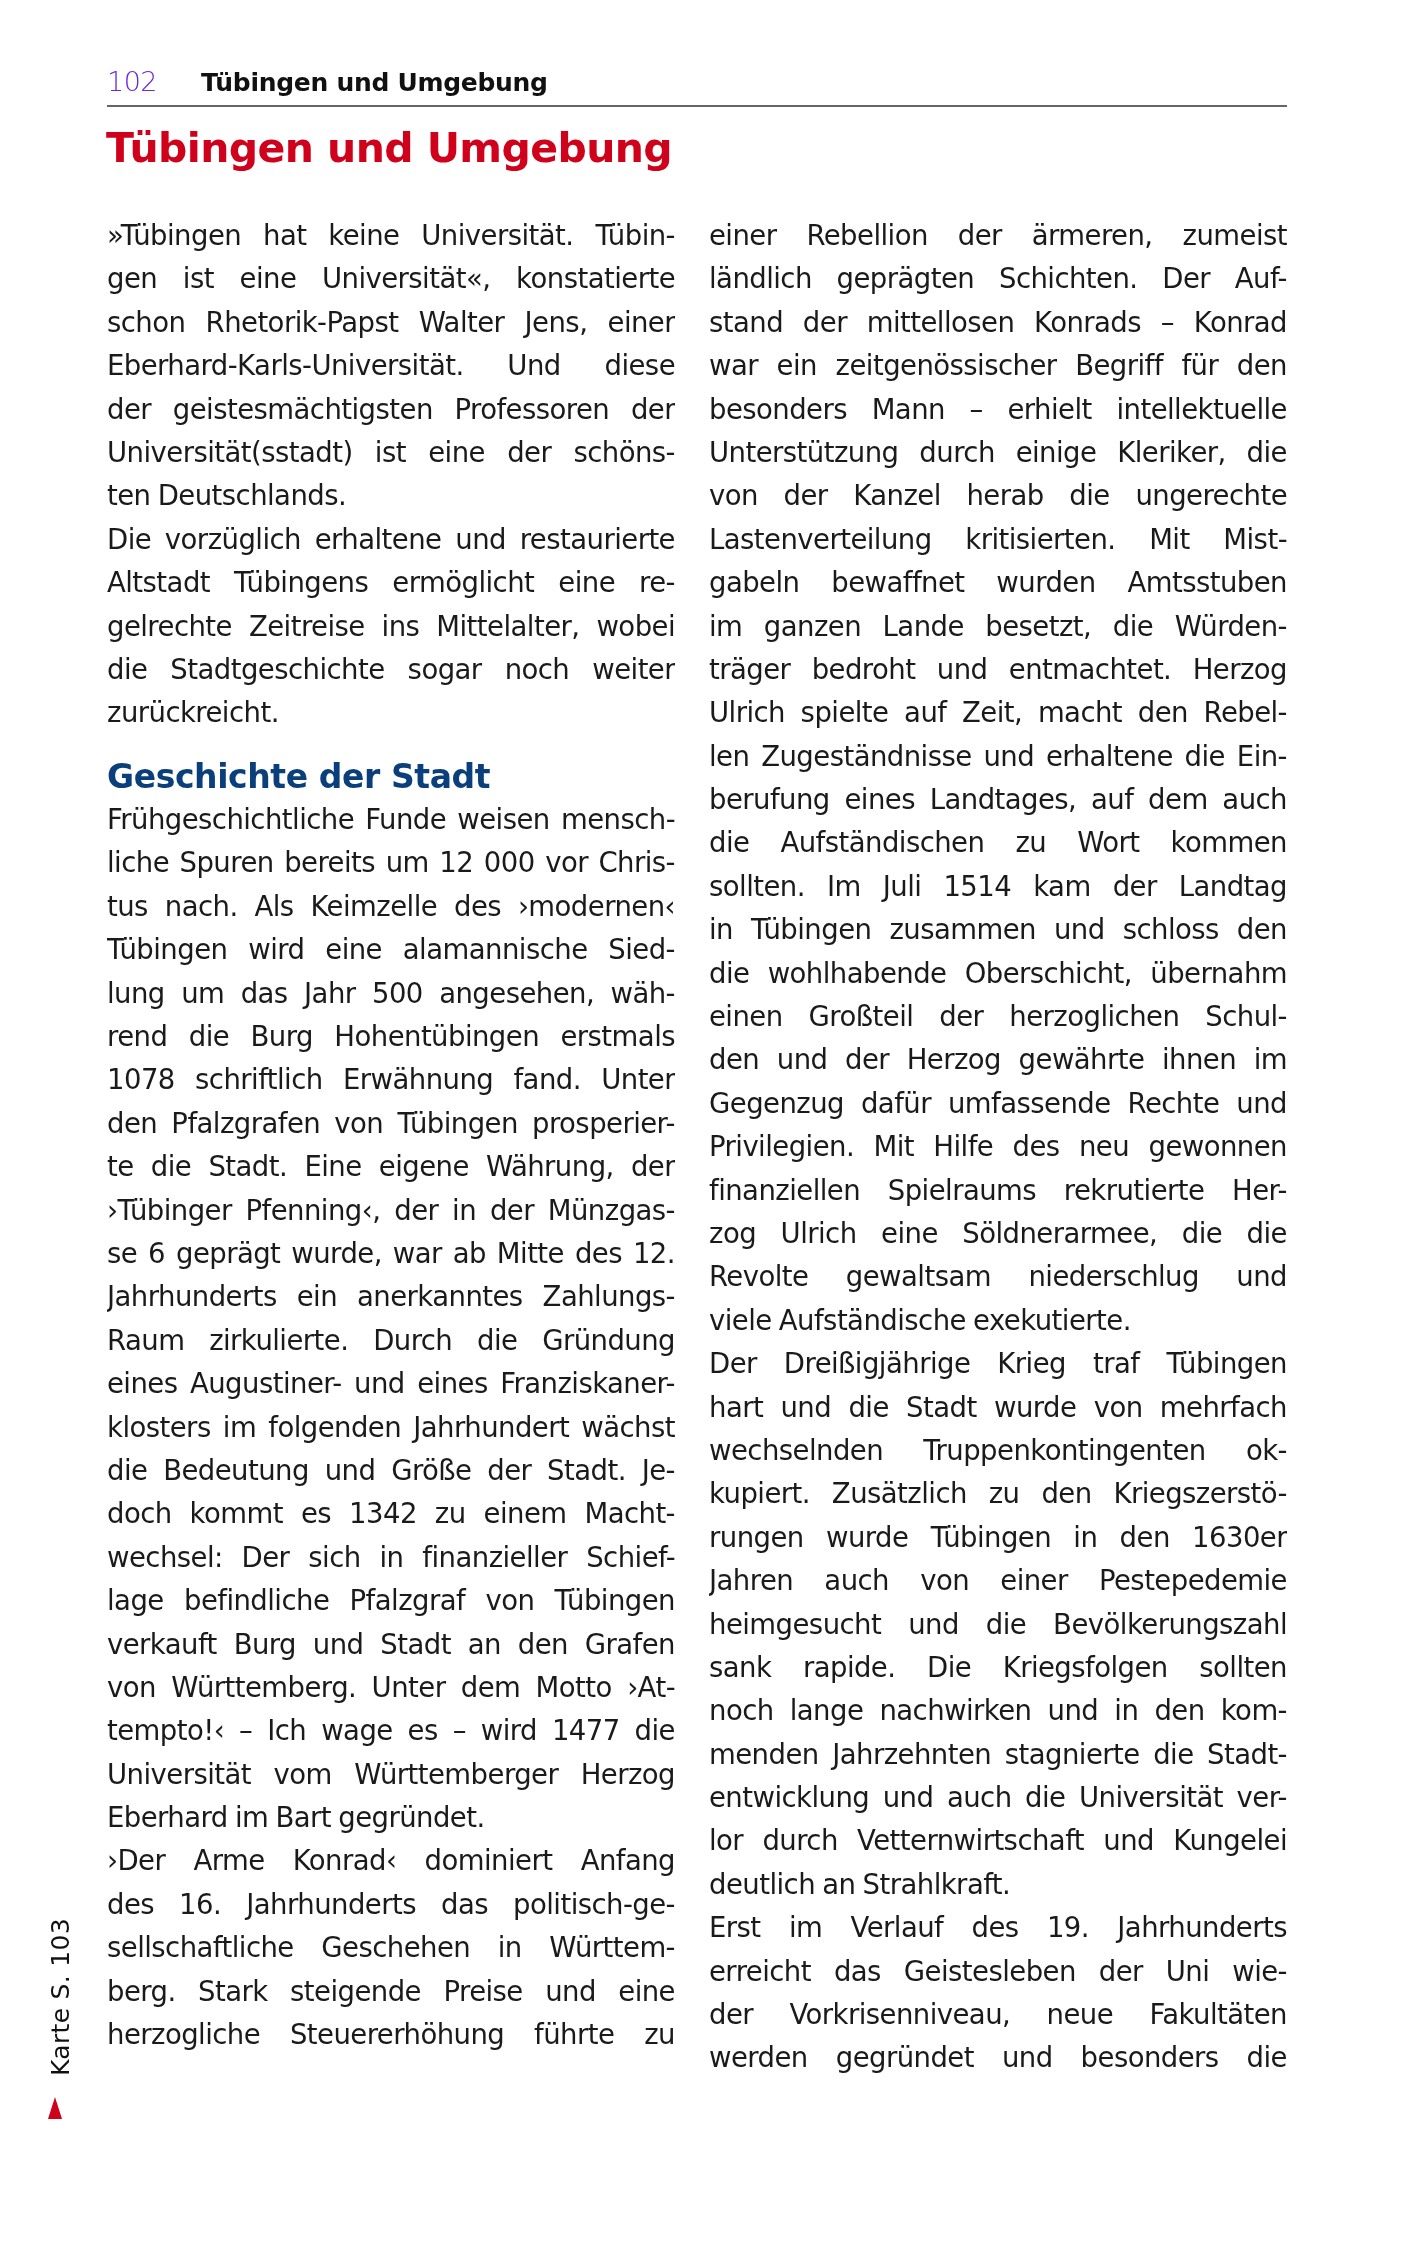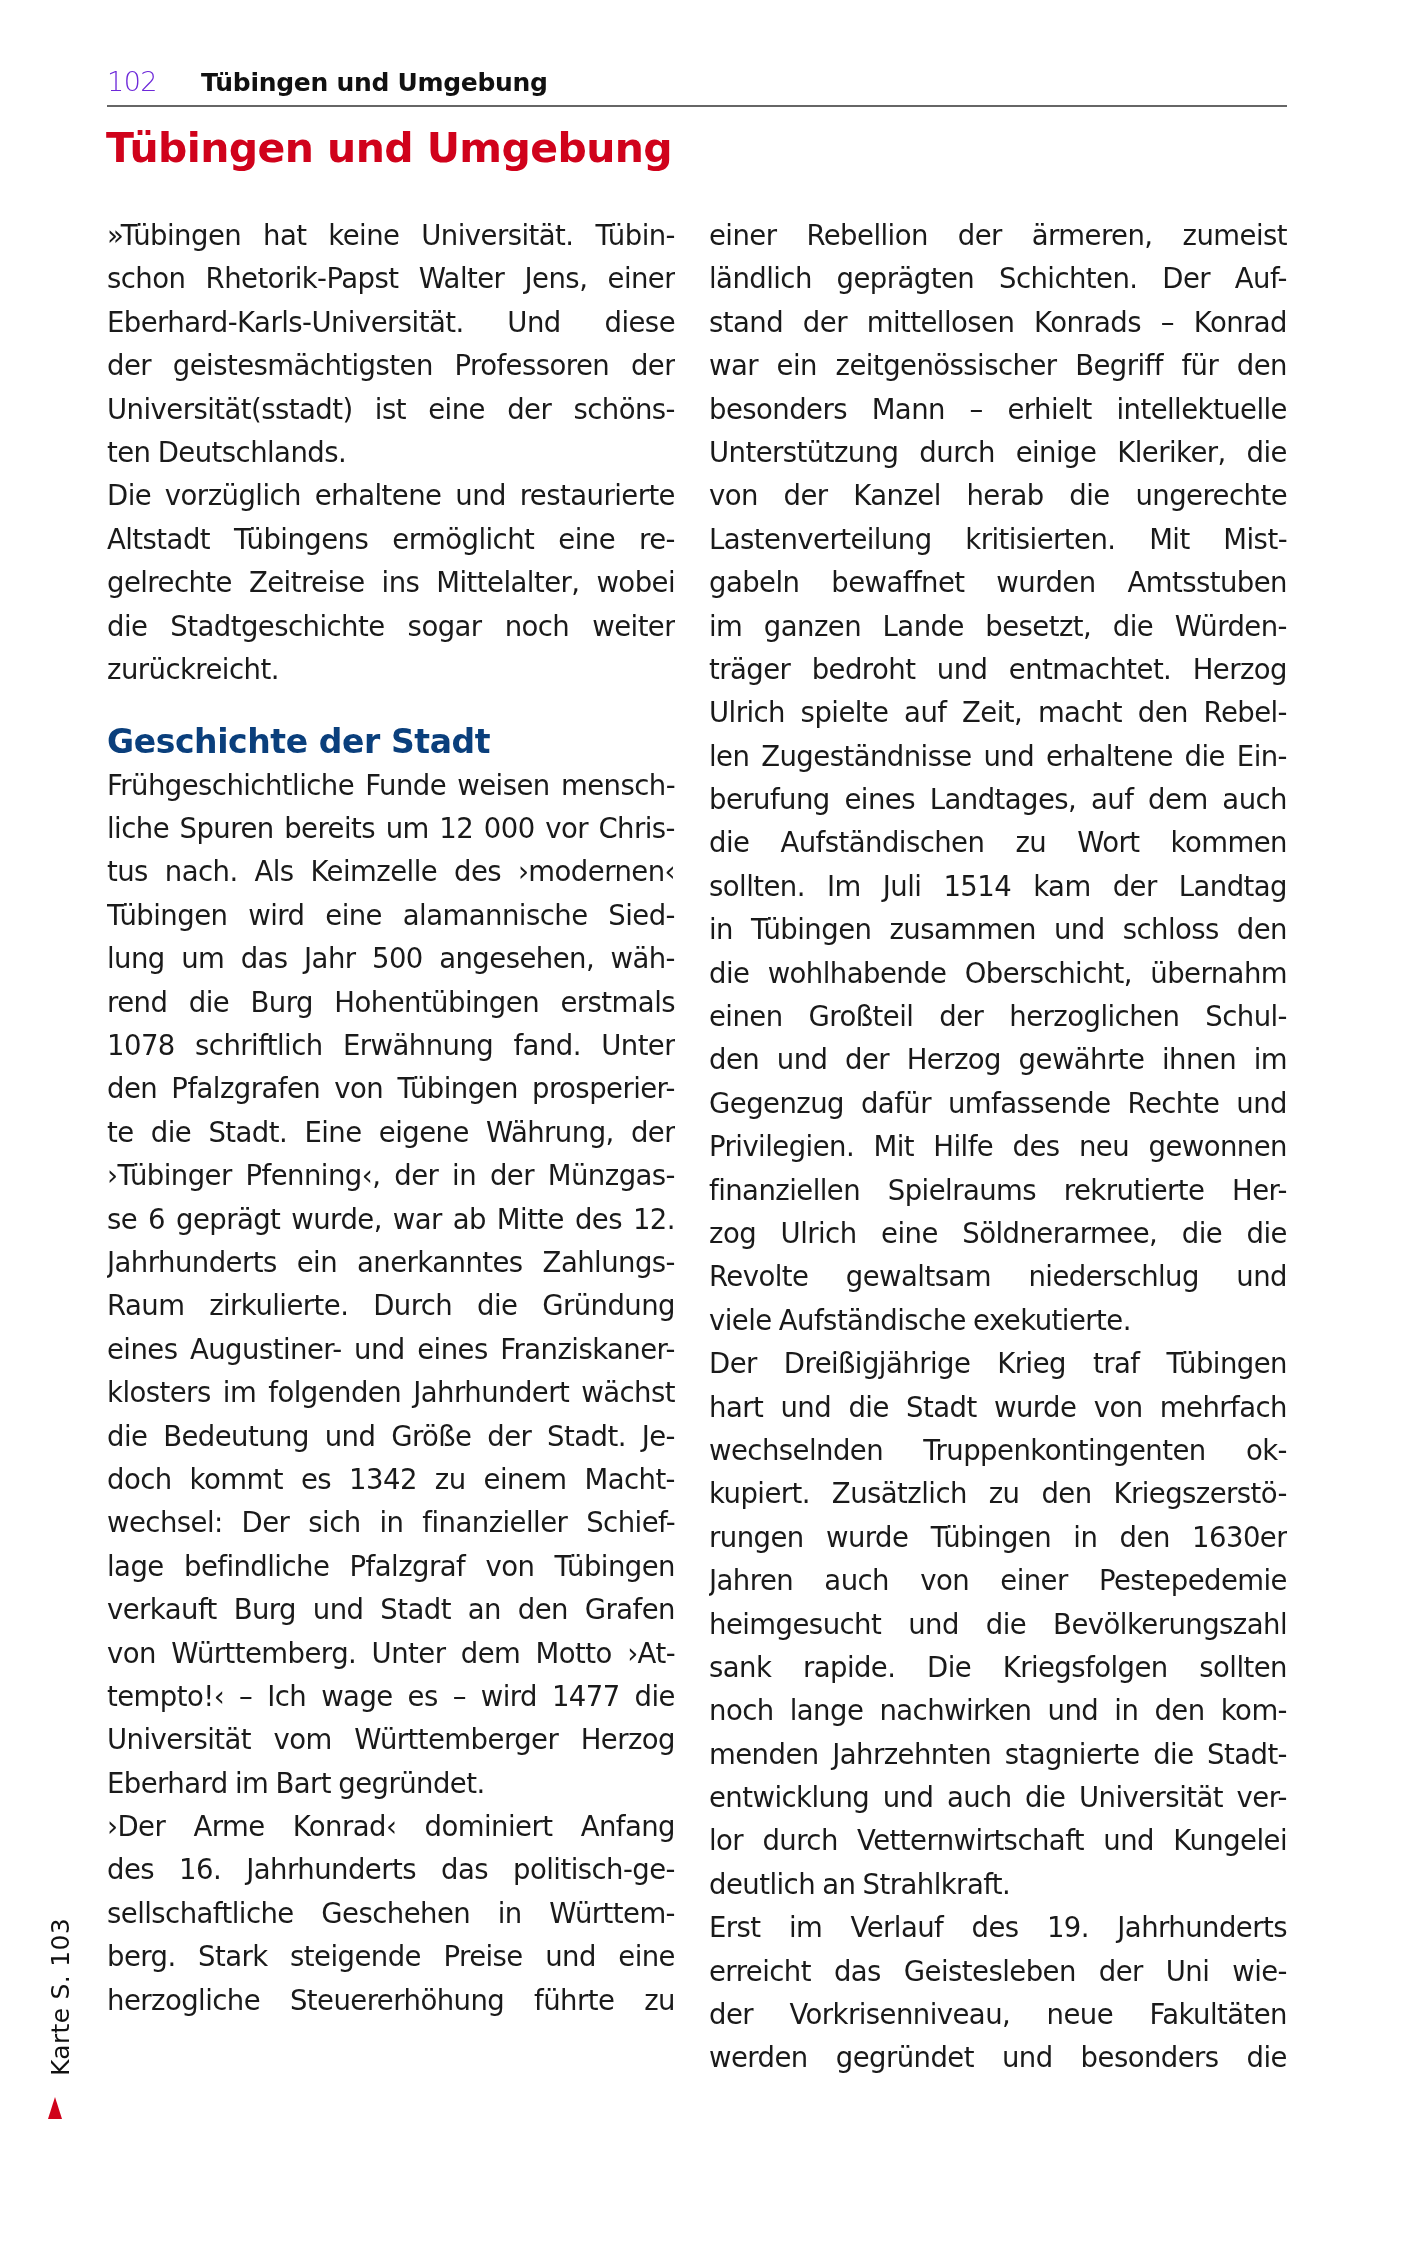--- a/index.html
+++ b/index.html
@@ -9,39 +9,40 @@
   .page-num { position: absolute; left: 0; top: 0; font-size: 27px; font-weight: 300; color: #6d28d9; letter-spacing: -0.5px; }
   .running-title { position: absolute; left: 94px; top: 2px; font-size: 25px; font-weight: bold; color: #111; letter-spacing: -0.3px; }
   .head-rule { position: absolute; left: 107px; top: 105px; width: 1180px; height: 2px; background: #666; }
   .chapter-title { position: absolute; left: 106px; top: 124px; font-size: 41px; font-weight: bold; color: #d0021b; letter-spacing: -0.6px; margin: 0; }
   .col { position: absolute; top: 214px; width: 568px; }
   .col-left { left: 107px; }
   .col-right { left: 709px; width: 578px; }
   .line { display: block; height: 43.4px; line-height: 43.4px; font-size: 27.5px; white-space: nowrap;
           text-align: justify; text-align-last: justify; letter-spacing: -0.55px; word-spacing: -1px; overflow: hidden; }
   .line.last { text-align-last: left; }
-  .section-heading { display: block; height: 43.4px; margin-top: 29px; margin-bottom: 0; line-height: 43.4px; font-size: 33px; font-weight: bold; color: #0a3f7c; letter-spacing: -0.4px; }
+  .section-heading { display: block; height: 43.4px; margin-top: 20px; margin-bottom: 0; line-height: 43.4px; font-size: 33px; font-weight: bold; color: #0a3f7c; letter-spacing: -0.4px; }
   .side-marker { position: absolute; left: 40px; top: 1912px; width: 40px; height: 230px; }
   .side-label { position: absolute; left: 20px; top: 85px; transform: translate(-50%, -50%) rotate(-90deg); transform-origin: center; white-space: nowrap; font-size: 25px; color: #111; letter-spacing: 0.3px; }
   .side-triangle { position: absolute; left: 8px; top: 185px; width: 0; height: 0; border-left: 7px solid transparent; border-right: 7px solid transparent; border-bottom: 22px solid #d0021b; }
 </style>
 </head>
 <body>
 
 <div class="running-head">
   <span class="page-num">102</span>
   <span class="running-title">Tübingen und Umgebung</span>
 </div>
 <div class="head-rule"></div>
 
 <h1 class="chapter-title">Tübingen und Umgebung</h1>
 
 <div class="col col-left">
   <div id="left-intro">
       <span class="line">»Tübingen hat keine Universität. Tübin-</span>
+      <span class="line">gen ist eine Universität«, konstatierte</span>
       <span class="line">schon Rhetorik-Papst Walter Jens, einer</span>
       <span class="line">Eberhard-Karls-Universität. Und diese</span>
       <span class="line">der geistesmächtigsten Professoren der</span>
       <span class="line">Universität(sstadt) ist eine der schöns-</span>
       <span class="line last">ten Deutschlands.</span>
       <span class="line">Die vorzüglich erhaltene und restaurierte</span>
       <span class="line">Altstadt Tübingens ermöglicht eine re-</span>
       <span class="line">gelrechte Zeitreise ins Mittelalter, wobei</span>
       <span class="line">die Stadtgeschichte sogar noch weiter</span>
       <span class="line last">zurückreicht.</span>

